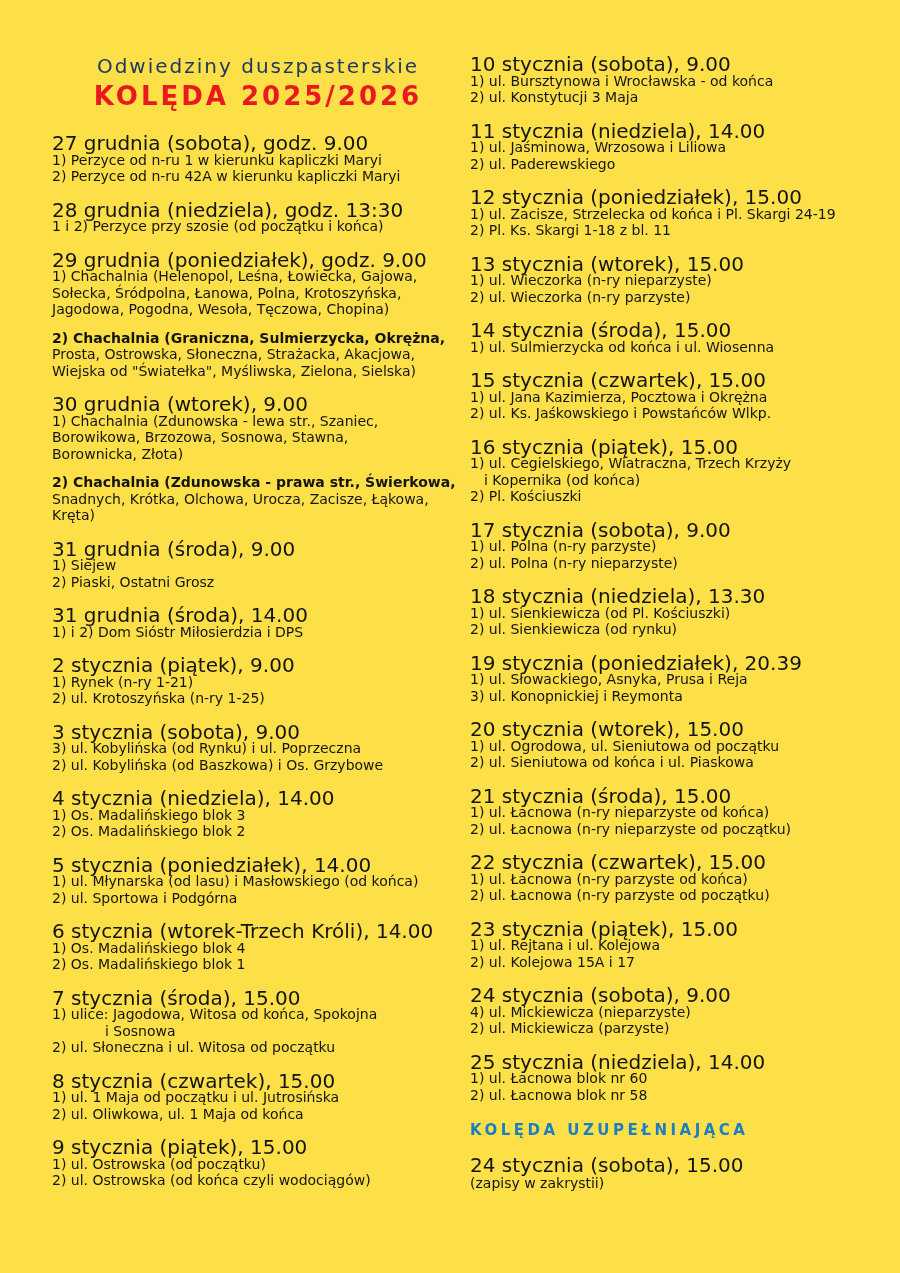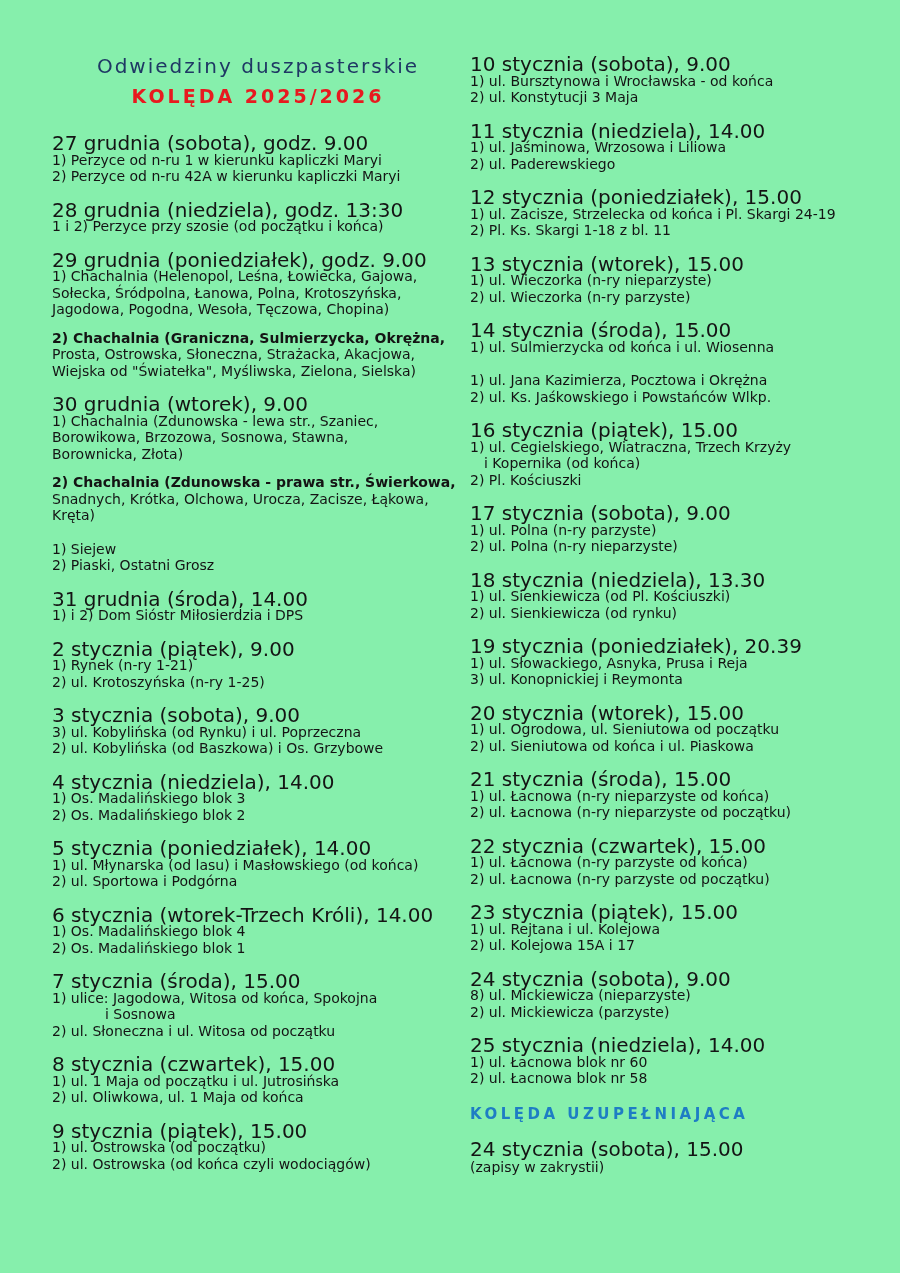--- a/index.html
+++ b/index.html
@@ -1,39 +1,39 @@
 <!DOCTYPE html>
 <html lang="pl" style="--navy: #1f3864; --red: #e8191f; --blue: #1e7dc4; --text: #141414;"><head>
 <meta charset="utf-8">
 <style>
   html, body { margin: 0; padding: 0; background: #ffffff; }
   .page {
     position: relative;
     width: 900px;
     height: 1273px;
-    background: #86efac;
+    background: #fde047;
     font-family: "DejaVu Sans", "Liberation Sans", sans-serif;
     color: var(--text, #141414);
     overflow: hidden;
   }
   .col { position: absolute; }
   .col-left  { left: 52px;  top: 53px; width: 412px; }
   .col-right { left: 470px; top: 56px; width: 426px; }
 
   .doc-title { text-align: center; margin-bottom: 22px; }
   .title-line1 {
     font-size: 20px;
     line-height: 26px;
     letter-spacing: 2px;
     color: var(--navy, #1f3864);
     font-weight: 500;
     white-space: nowrap;
   }
   .title-line2 {
-    font-size: 19px;
+    font-size: 26px;
     line-height: 34px;
     letter-spacing: 3px;
     font-weight: bold;
     color: var(--red, #e8191f);
     white-space: nowrap;
   }
 
   .entry { margin-bottom: 17px; }
   .entry-date {
     font-size: 20px;
@@ -93,20 +93,21 @@
         <div class="entry">
           <div class="entry-date">30 grudnia (wtorek), 9.00</div>
           <div class="entry-line">1) Chachalnia (Zdunowska - lewa str., Szaniec,</div>
           <div class="entry-line">Borowikowa, Brzozowa, Sosnowa, Stawna,</div>
           <div class="entry-line">Borownicka, Złota)</div>
           <div class="entry-line para-gap">2) Chachalnia (Zdunowska - prawa str., Świerkowa,</div>
           <div class="entry-line">Snadnych, Krótka, Olchowa, Urocza, Zacisze, Łąkowa,</div>
           <div class="entry-line">Kręta)</div>
         </div>
         <div class="entry">
+          <div class="entry-date">31 grudnia (środa), 9.00</div>
           <div class="entry-line">1) Siejew</div>
           <div class="entry-line">2) Piaski, Ostatni Grosz</div>
         </div>
         <div class="entry">
           <div class="entry-date">31 grudnia (środa), 14.00</div>
           <div class="entry-line">1) i 2) Dom Sióstr Miłosierdzia i DPS</div>
         </div>
         <div class="entry">
           <div class="entry-date">2 stycznia (piątek), 9.00</div>
           <div class="entry-line">1) Rynek (n-ry 1-21)</div>
@@ -171,20 +172,21 @@
         <div class="entry">
           <div class="entry-date">13 stycznia (wtorek), 15.00</div>
           <div class="entry-line">1) ul. Wieczorka (n-ry nieparzyste)</div>
           <div class="entry-line">2) ul. Wieczorka (n-ry parzyste)</div>
         </div>
         <div class="entry">
           <div class="entry-date">14 stycznia (środa), 15.00</div>
           <div class="entry-line">1) ul. Sulmierzycka od końca i ul. Wiosenna</div>
         </div>
         <div class="entry">
+          <div class="entry-date">15 stycznia (czwartek), 15.00</div>
           <div class="entry-line">1) ul. Jana Kazimierza, Pocztowa i Okrężna</div>
           <div class="entry-line">2) ul. Ks. Jaśkowskiego i Powstańców Wlkp.</div>
         </div>
         <div class="entry">
           <div class="entry-date">16 stycznia (piątek), 15.00</div>
           <div class="entry-line">1) ul. Cegielskiego, Wiatraczna, Trzech Krzyży</div>
           <div class="entry-line" style="padding-left: 14px;">i Kopernika (od końca)</div>
           <div class="entry-line">2) Pl. Kościuszki</div>
         </div>
         <div class="entry">
@@ -217,21 +219,21 @@
           <div class="entry-line">1) ul. Łacnowa (n-ry parzyste od końca)</div>
           <div class="entry-line">2) ul. Łacnowa (n-ry parzyste od początku)</div>
         </div>
         <div class="entry">
           <div class="entry-date">23 stycznia (piątek), 15.00</div>
           <div class="entry-line">1) ul. Rejtana i ul. Kolejowa</div>
           <div class="entry-line">2) ul. Kolejowa 15A i 17</div>
         </div>
         <div class="entry">
           <div class="entry-date">24 stycznia (sobota), 9.00</div>
-          <div class="entry-line">8) ul. Mickiewicza (nieparzyste)</div>
+          <div class="entry-line">4) ul. Mickiewicza (nieparzyste)</div>
           <div class="entry-line">2) ul. Mickiewicza (parzyste)</div>
         </div>
         <div class="entry">
           <div class="entry-date">25 stycznia (niedziela), 14.00</div>
           <div class="entry-line">1) ul. Łacnowa blok nr 60</div>
           <div class="entry-line">2) ul. Łacnowa blok nr 58</div>
         </div>
       </div>
     <div class="supplement">
       <div class="supplement-title">KOLĘDA UZUPEŁNIAJĄCA</div>

